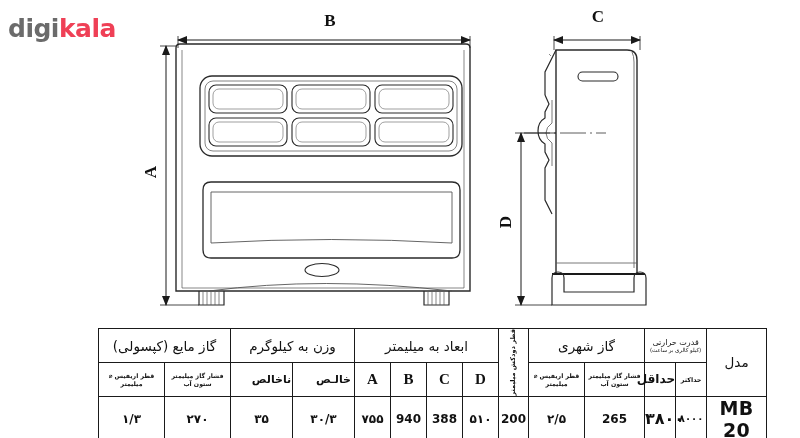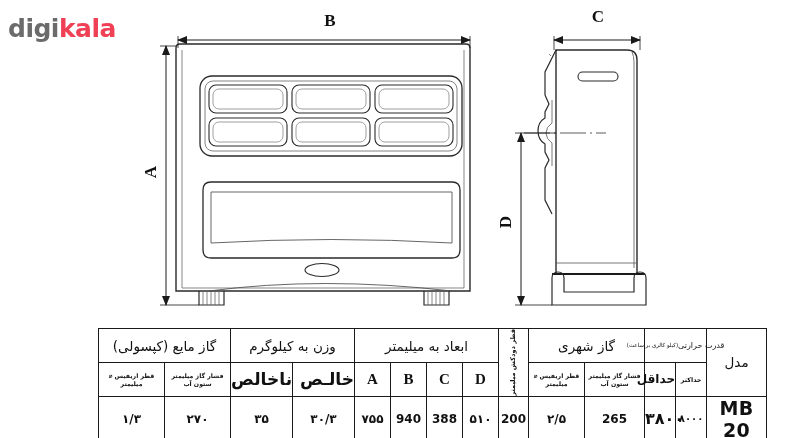--- a/index.html
+++ b/index.html
@@ -53,21 +53,21 @@
   }
   .h-sub{
     height:31px;
     font-size:6.2px;
     font-weight:700;
     direction:rtl;
     line-height:1.25;
     padding:1px 1px;
   }
   .h-sub.big{
-    font-size:17px;
+    font-size:11px;
     padding-left:20px;
   }
   .h-sub.lat{
     font-family:"Liberation Serif", serif;
     font-size:15px;
     font-weight:700;
     direction:ltr;
   }
   .val{
     height:33px;
@@ -87,21 +87,21 @@
     display:inline-block;
     font-size:6.6px;
     font-weight:700;
     line-height:1.2;
     white-space:nowrap;
   }
   .rot-wrap{
     display:flex;align-items:center;justify-content:center;
     height:100%;
   }
-  .sub2{display:flex;flex-direction:row;align-items:center;justify-content:center;line-height:1.2;}
+  .sub2{display:flex;flex-direction:column;align-items:center;justify-content:center;line-height:1.2;}
 </style>
 </head>
 <body>
 
 <div id="page">
 
   <div id="logo">
     <span class="digi">digi</span><span class="kala">kala</span>
   </div>
 

